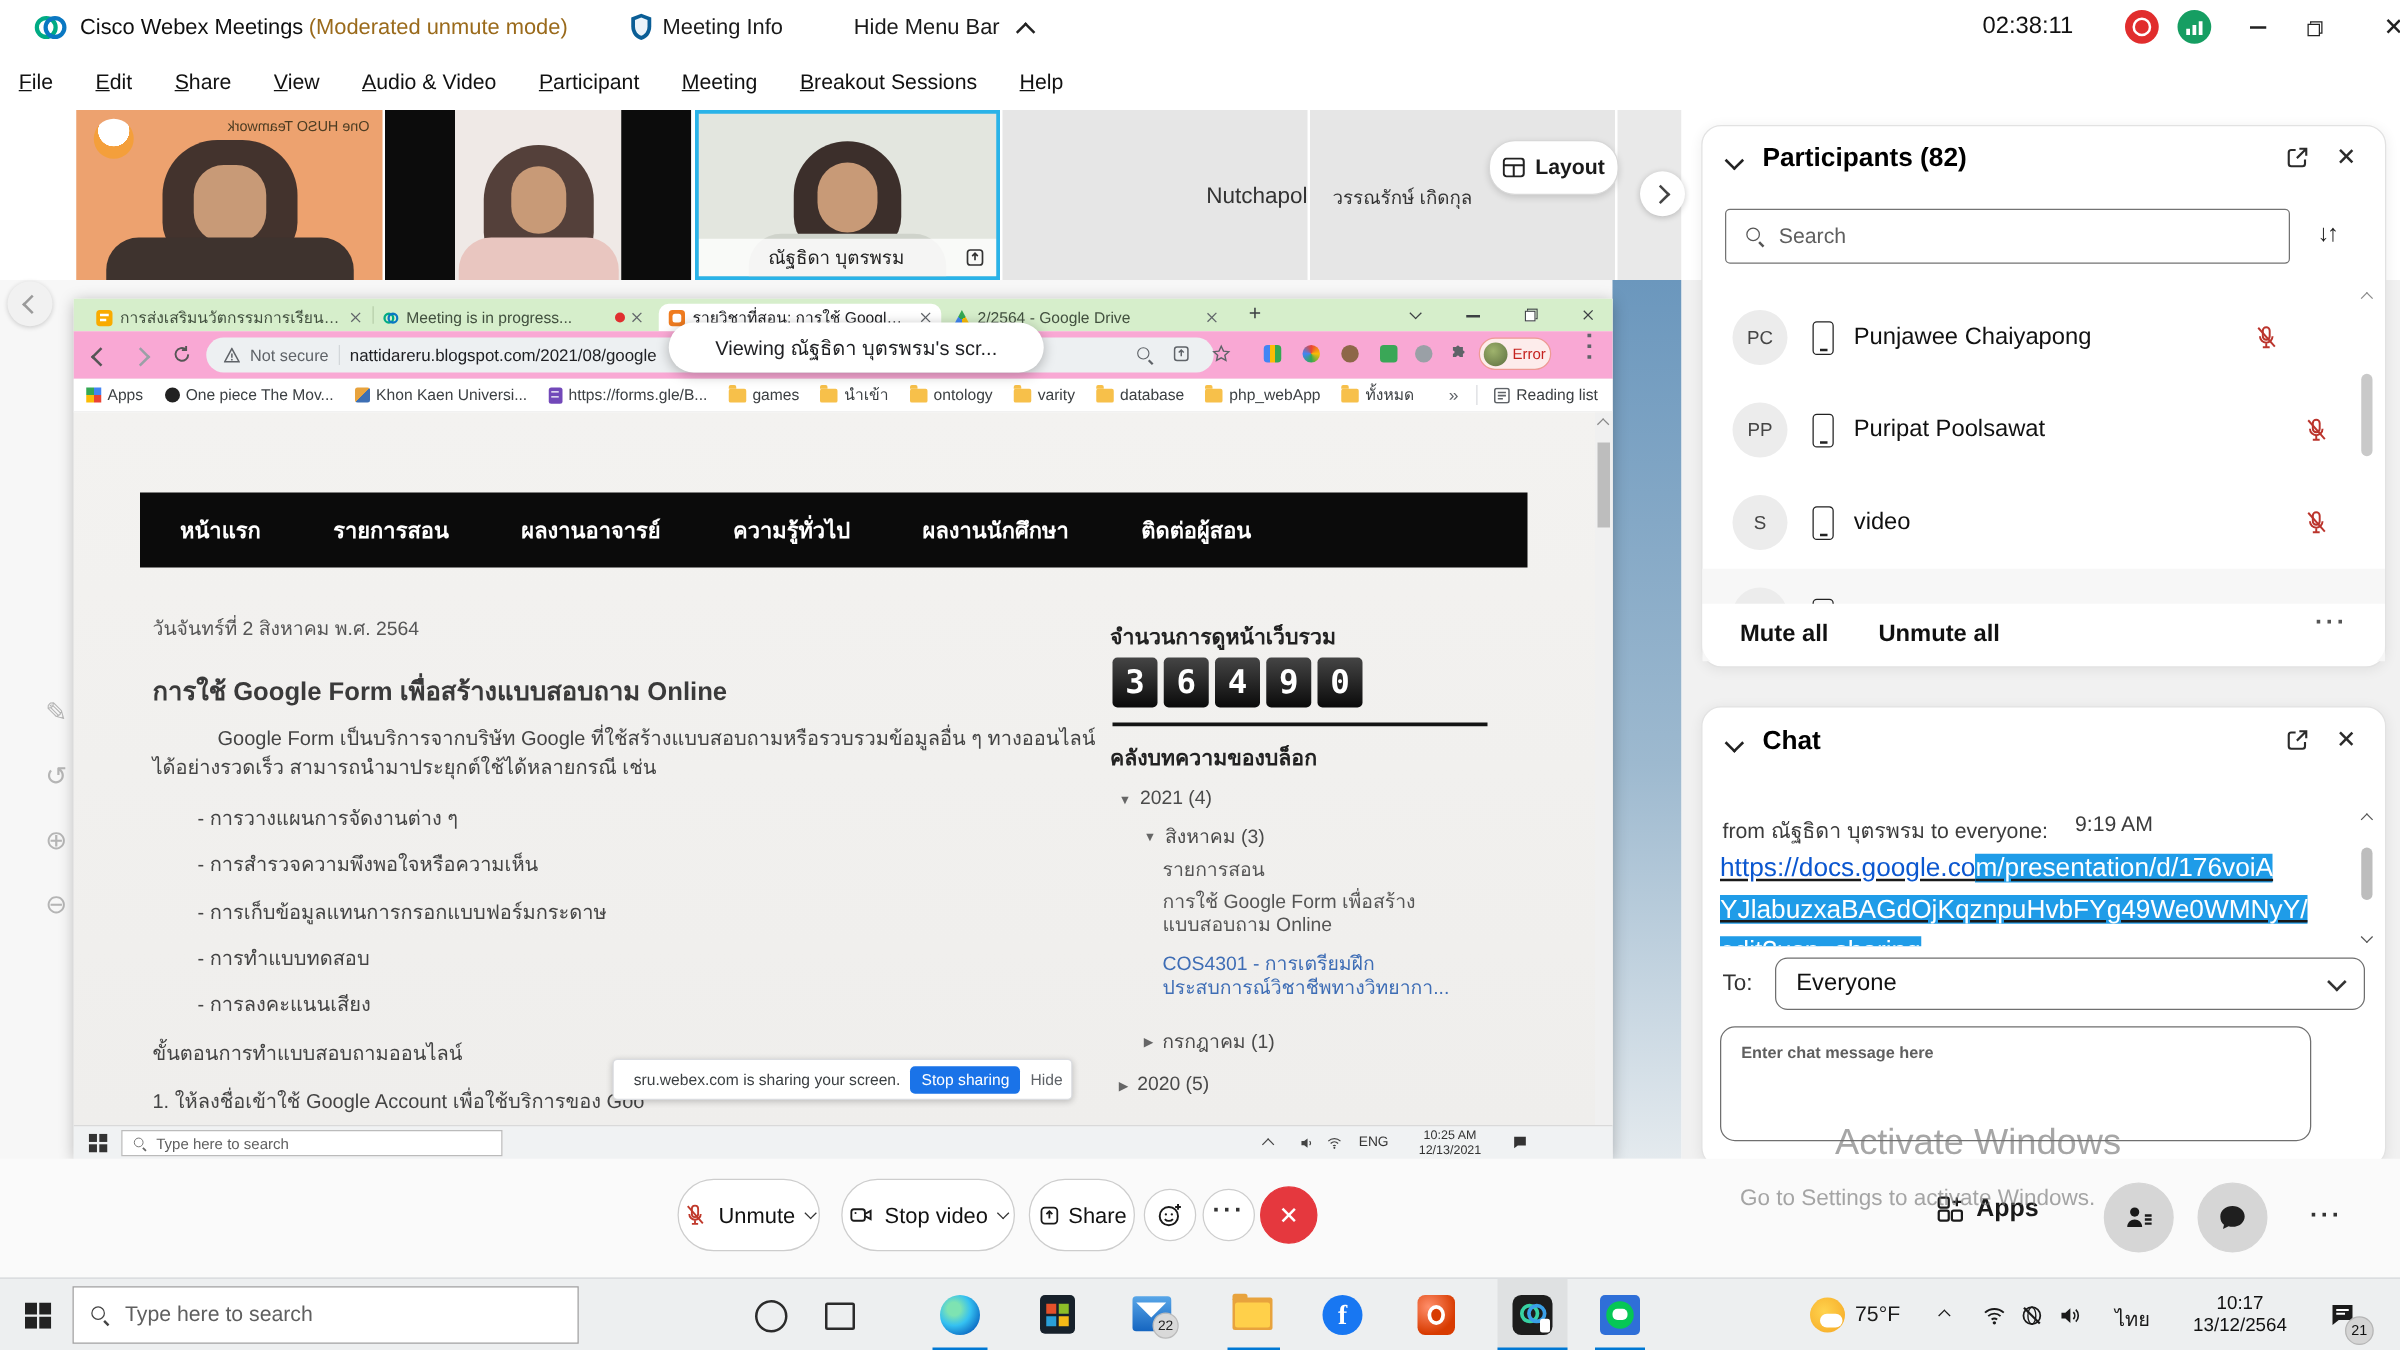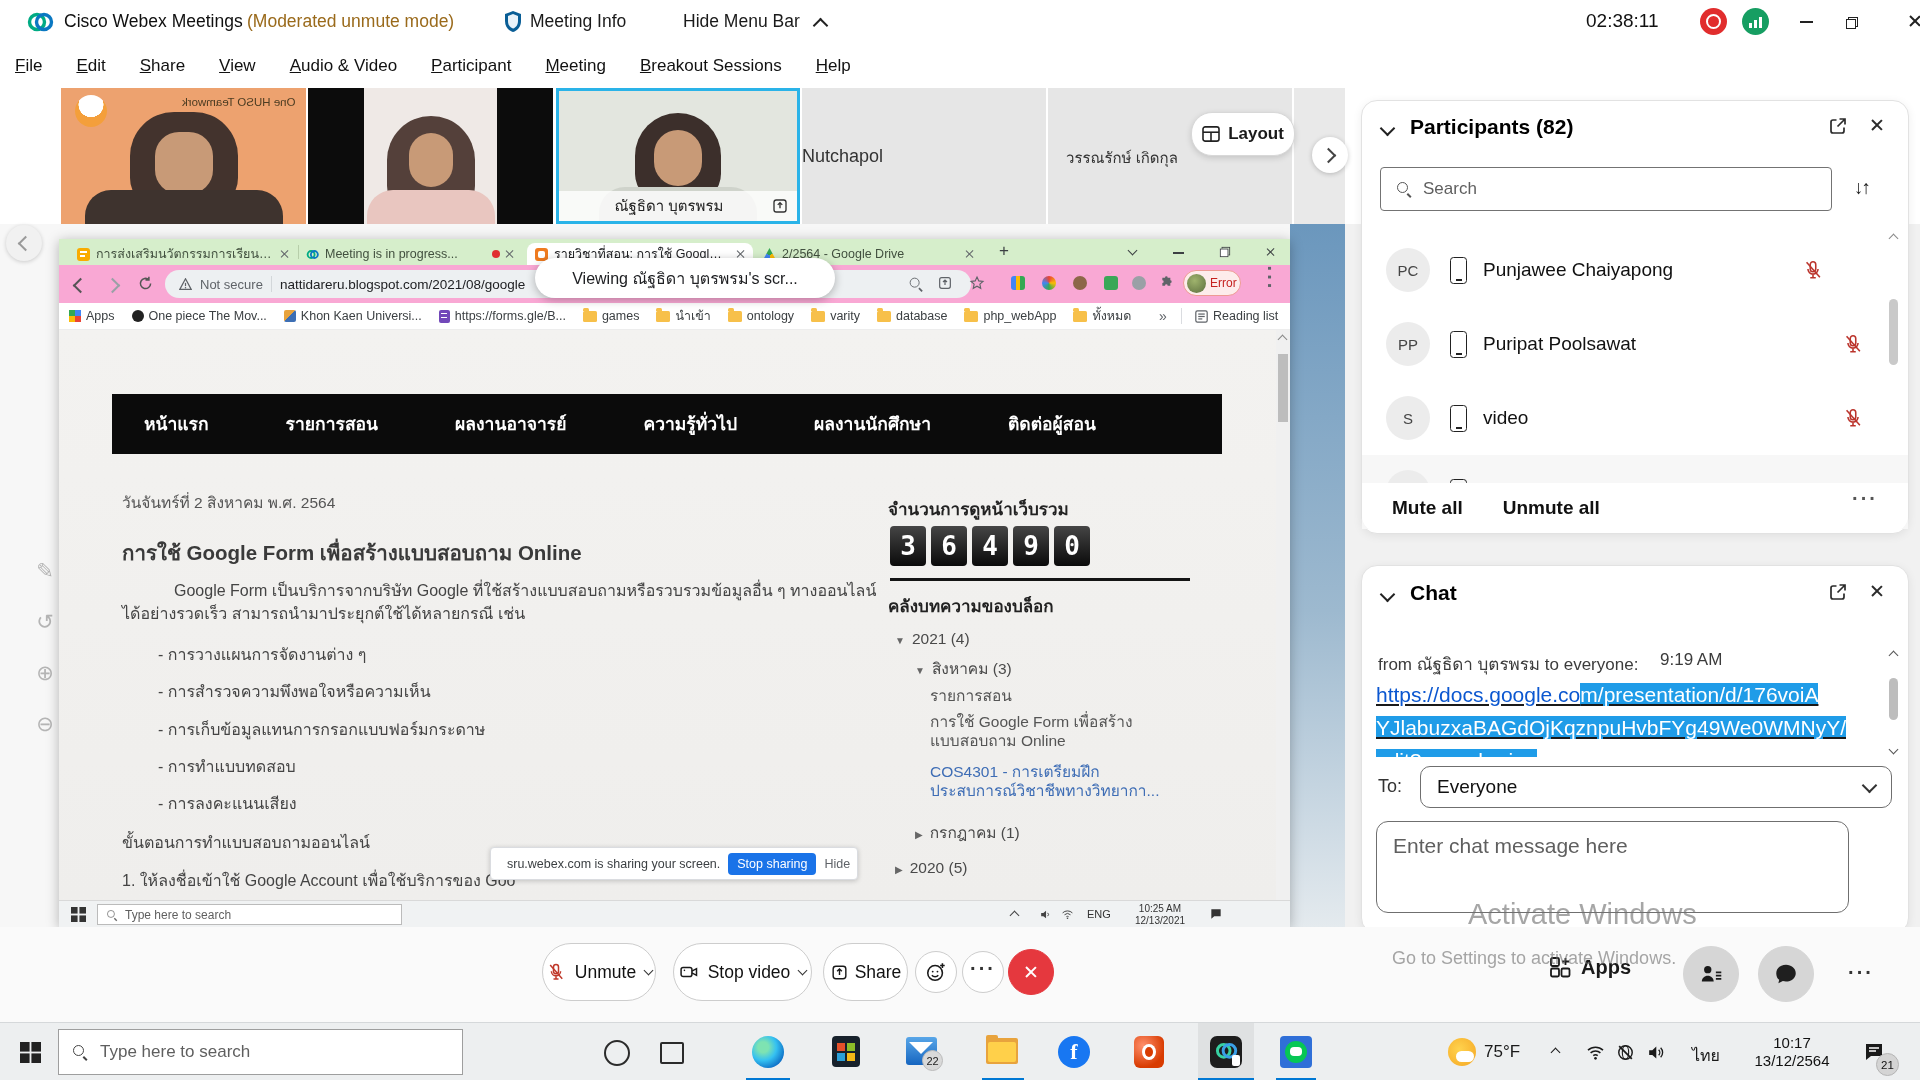--- a/index.html
+++ b/index.html
@@ -128,21 +128,21 @@
       </div>
       <div class="abs flex" style="left:0;bottom:0;width:100%;height:30px;background:rgba(255,255,255,.78);padding:0 8px;box-sizing:border-box">
         <span style="font-size:15px;color:#222;margin:0 auto">ณัฐธิดา บุตรพรม</span>
         <svg width="18" height="18" viewBox="0 0 24 24">
             <rect x="4" y="4" width="16" height="16" rx="3" fill="none" stroke="#333" stroke-width="1.8"></rect>
             <path d="M12 15V8M9 10.5 12 7.5l3 3" fill="none" stroke="#333" stroke-width="1.8"></path>
           </svg>
       </div>
     </div>
 
-    <div class="abs flex" style="left:802px;top:0;width:244px;height:136px;background:#e6e6e6;justify-content:flex-start">
+    <div class="abs flex" style="left:802px;top:0;width:244px;height:136px;background:#e6e6e6;justify-content:flex-end">
       <span style="font-size:18px;color:#333">Nutchapol</span>
     </div>
 
     <div class="abs" style="left:1048px;top:0;width:244px;height:136px;background:#e6e6e6">
       <span class="abs" style="left:18px;top:58px;font-size:15px;color:#333">วรรณรักษ์ เกิดกุล</span>
     </div>
     <div class="abs" style="left:1294px;top:0;width:51px;height:136px;background:#e9e9e9"></div>
 
     <div class="abs flex" style="left:6px;top:137px;width:36px;height:36px;border-radius:50%;background:#f1f1f1;box-shadow:0 1px 4px rgba(0,0,0,.18);justify-content:center">
       <span class="chev left" style="color:#9a9a9a;margin-left:3px"></span>
@@ -307,21 +307,21 @@
             <line x1="4" y1="5" x2="12" y2="5" stroke="#5f6368" stroke-width="1.5"></line>
             <line x1="4" y1="8" x2="12" y2="8" stroke="#5f6368" stroke-width="1.5"></line>
             <line x1="4" y1="11" x2="9" y2="11" stroke="#5f6368" stroke-width="1.5"></line>
           </svg>
           <span>Reading list</span>
         </span>
     </div>
 
     <div class="abs" style="left:0;top:91px;width:1231px;height:570px;background:linear-gradient(#f3f2f0,#efeeec);overflow:hidden">
 
-      <div class="abs flex" style="left:53px;top:64px;width:1110px;height:60px;background:#0b0b0b;gap:77px;padding-left:32px;box-sizing:border-box;color:#fff;font-size:17.5px;font-weight:bold">
+      <div class="abs flex" style="left:53px;top:64px;width:1110px;height:60px;background:#0b0b0b;gap:58px;padding-left:32px;box-sizing:border-box;color:#fff;font-size:17.5px;font-weight:bold">
         <span>หน้าแรก</span>
         <span>รายการสอน</span>
         <span>ผลงานอาจารย์</span>
         <span>ความรู้ทั่วไป</span>
         <span>ผลงานนักศึกษา</span>
         <span>ติดต่อผู้สอน</span>
       </div>
       <span class="abs" style="left:63px;top:160px;font-size:15.5px;color:#555">วันจันทร์ที่ 2 สิงหาคม พ.ศ. 2564</span>
       <span class="abs" style="left:63px;top:206px;font-size:20.5px;color:#3a3a3a;font-weight:bold">การใช้ Google Form เพื่อสร้างแบบสอบถาม Online</span>
       <span class="abs" style="left:115px;top:248px;font-size:16px;color:#444">Google Form เป็นบริการจากบริษัท Google ที่ใช้สร้างแบบสอบถามหรือรวบรวมข้อมูลอื่น ๆ ทางออนไลน์</span>
@@ -493,21 +493,21 @@
     <div style="position:absolute;left:527px;top:112px;width:9px;height:42px;background:#bdbdbd;border-radius:5px"></div>
     <span class="chev down sm" style="position:absolute;left:528px;top:180px;color:#555"></span>
 
     <span style="position:absolute;left:16px;top:210px;font-size:18px;color:#333">To:</span>
     <div class="abs flex" style="left:58px;top:200px;width:472px;height:42px;border:1.5px solid #6f6f6f;border-radius:10px;box-sizing:border-box;padding:0 16px">
       <span style="font-size:19px;color:#111">Everyone</span>
       <span class="chev down" style="margin-left:auto;color:#333;margin-top:-4px"></span>
     </div>
 
     <div class="abs" style="left:14px;top:255px;width:473px;height:92px;border:1.5px solid #6f6f6f;border-radius:12px;box-sizing:border-box;padding:10px 14px">
-      <textarea style="width: 100%; height: 100%; border: none; outline: none; resize: none; font-size: 21px; background: transparent;" placeholder="Enter chat message here"></textarea>
+      <textarea style="width: 100%; height: 100%; border: none; outline: none; resize: none; font-size: 13px; background: transparent; font-weight: bold;" placeholder="Enter chat message here"></textarea>
     </div>
   </div>
 
   <div class="abs wm" style="left:1468px;top:898px;font-size:29px;z-index:9">
     <span>Activate Windows</span>
   </div>
   <div class="abs wm" style="left:1392px;top:948px;font-size:18px;z-index:9">
     <span>Go to Settings to activate Windows.</span>
   </div>
 

